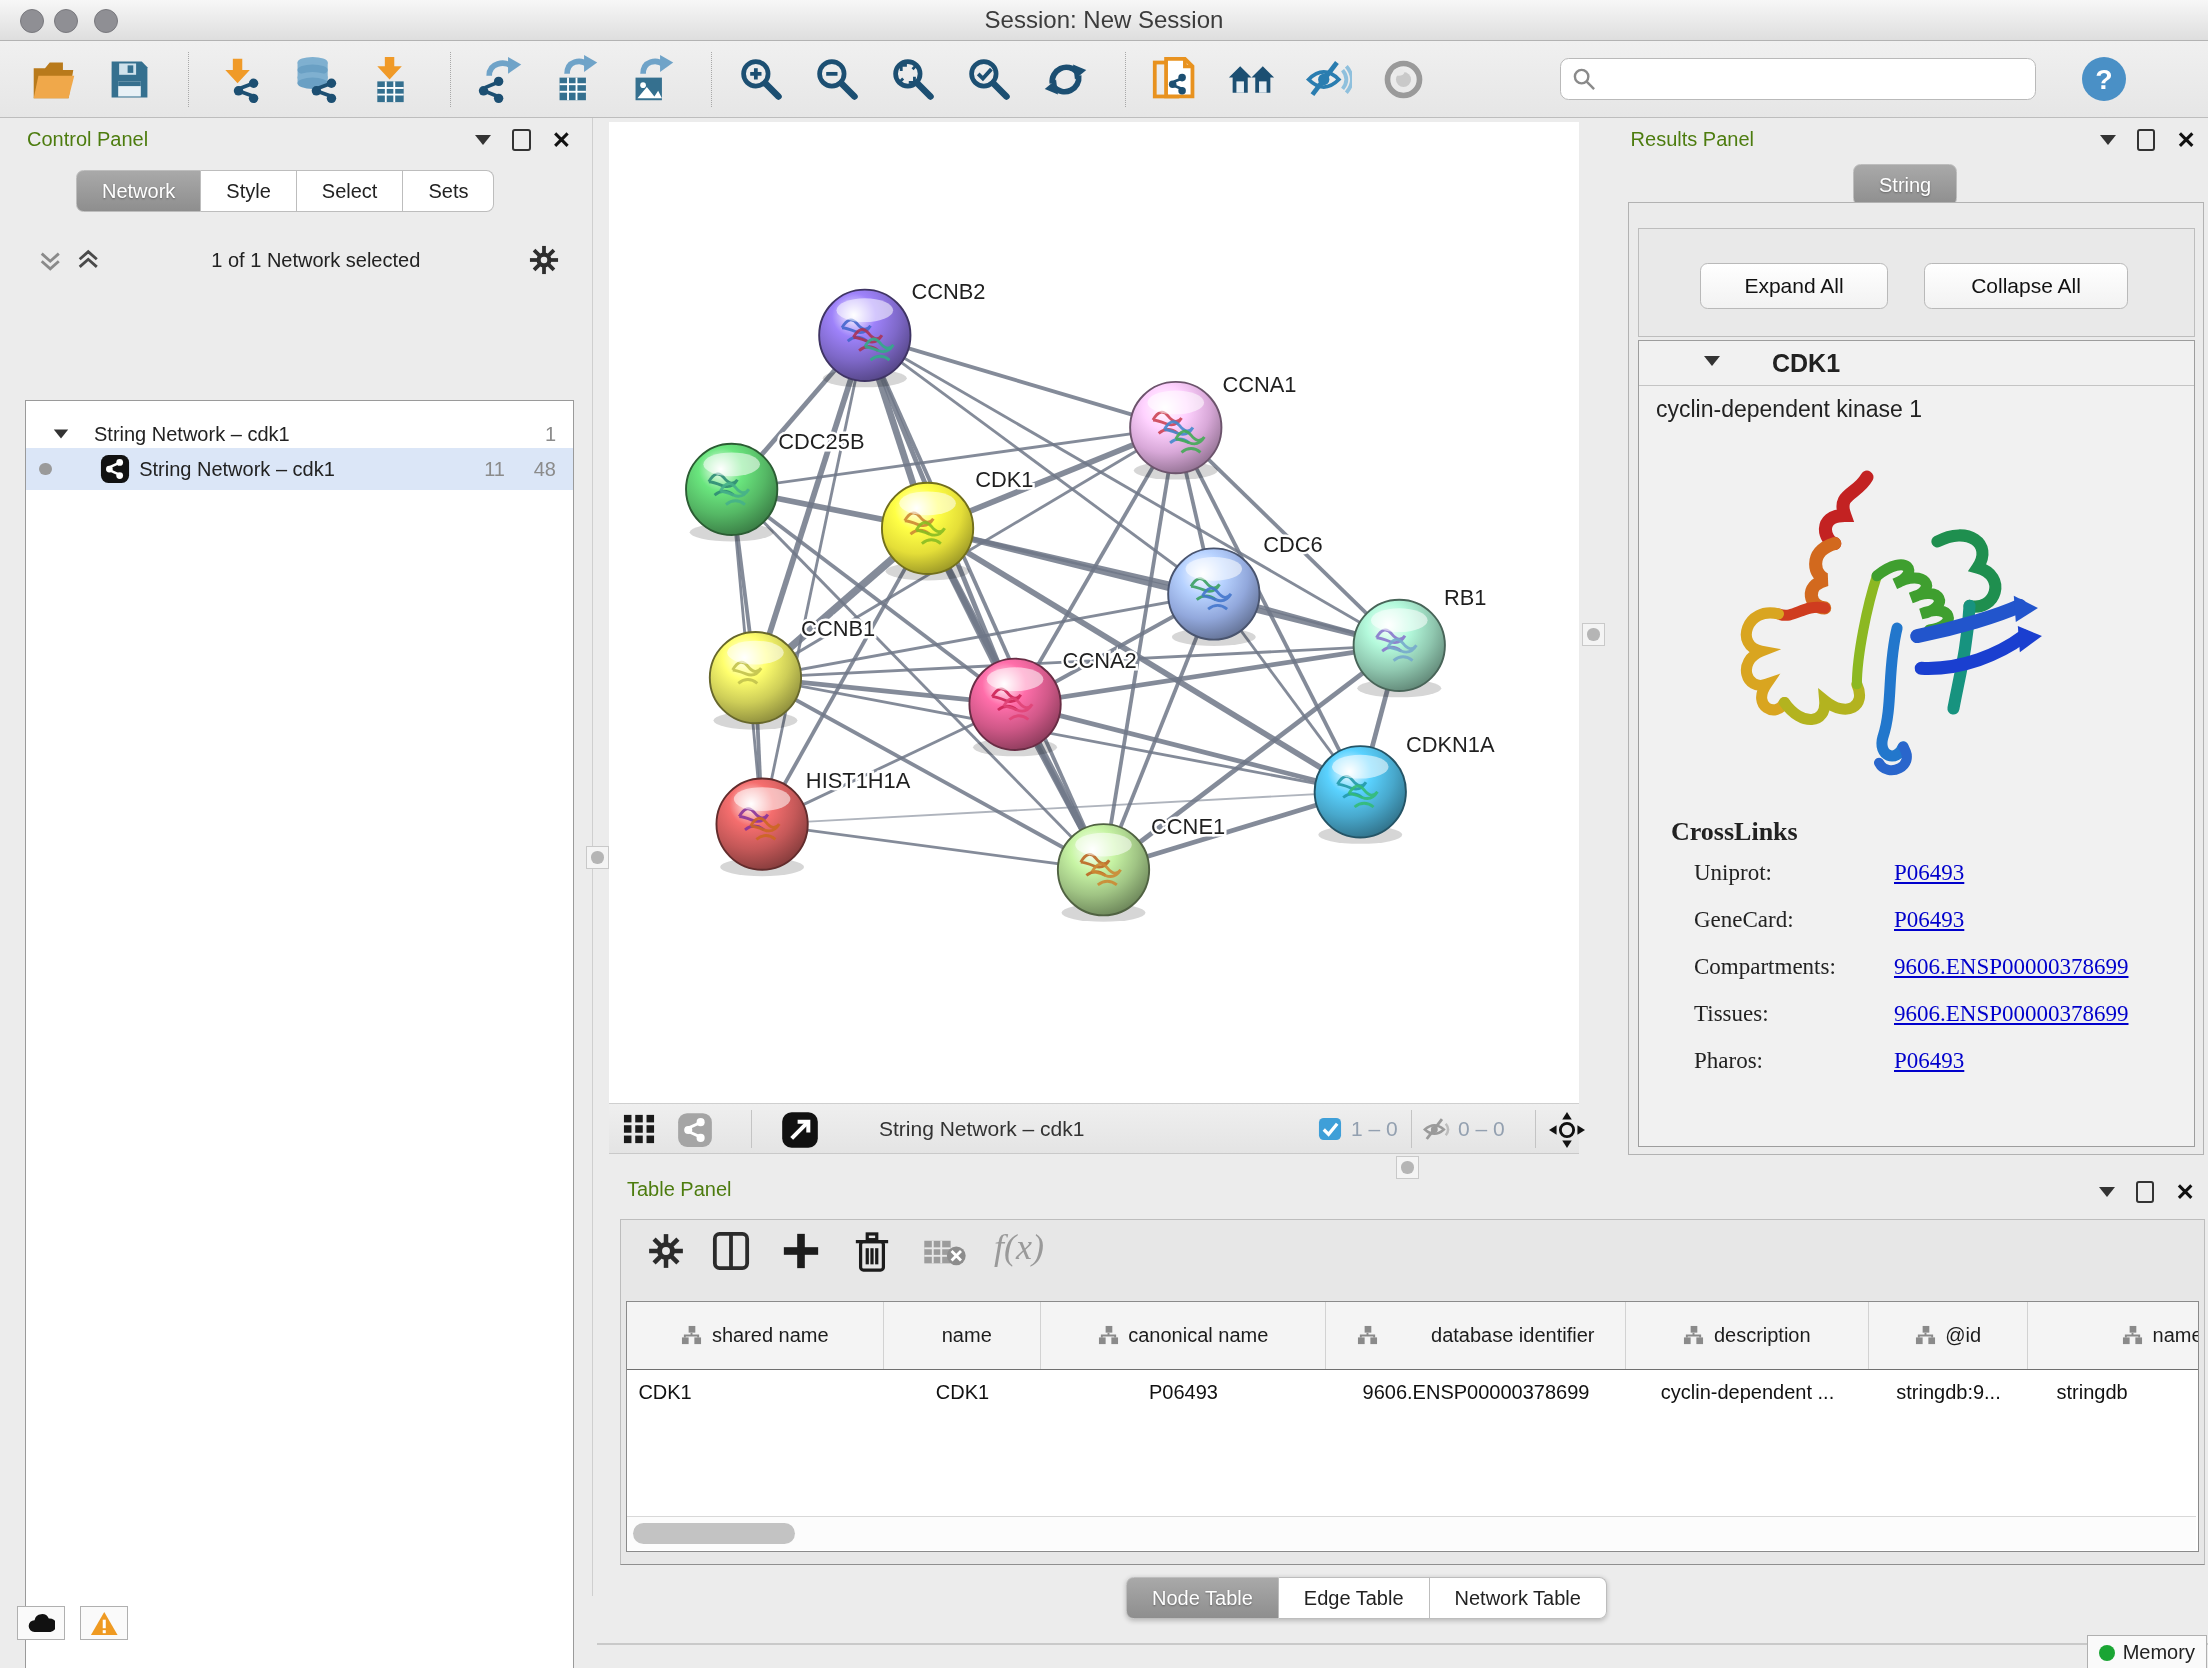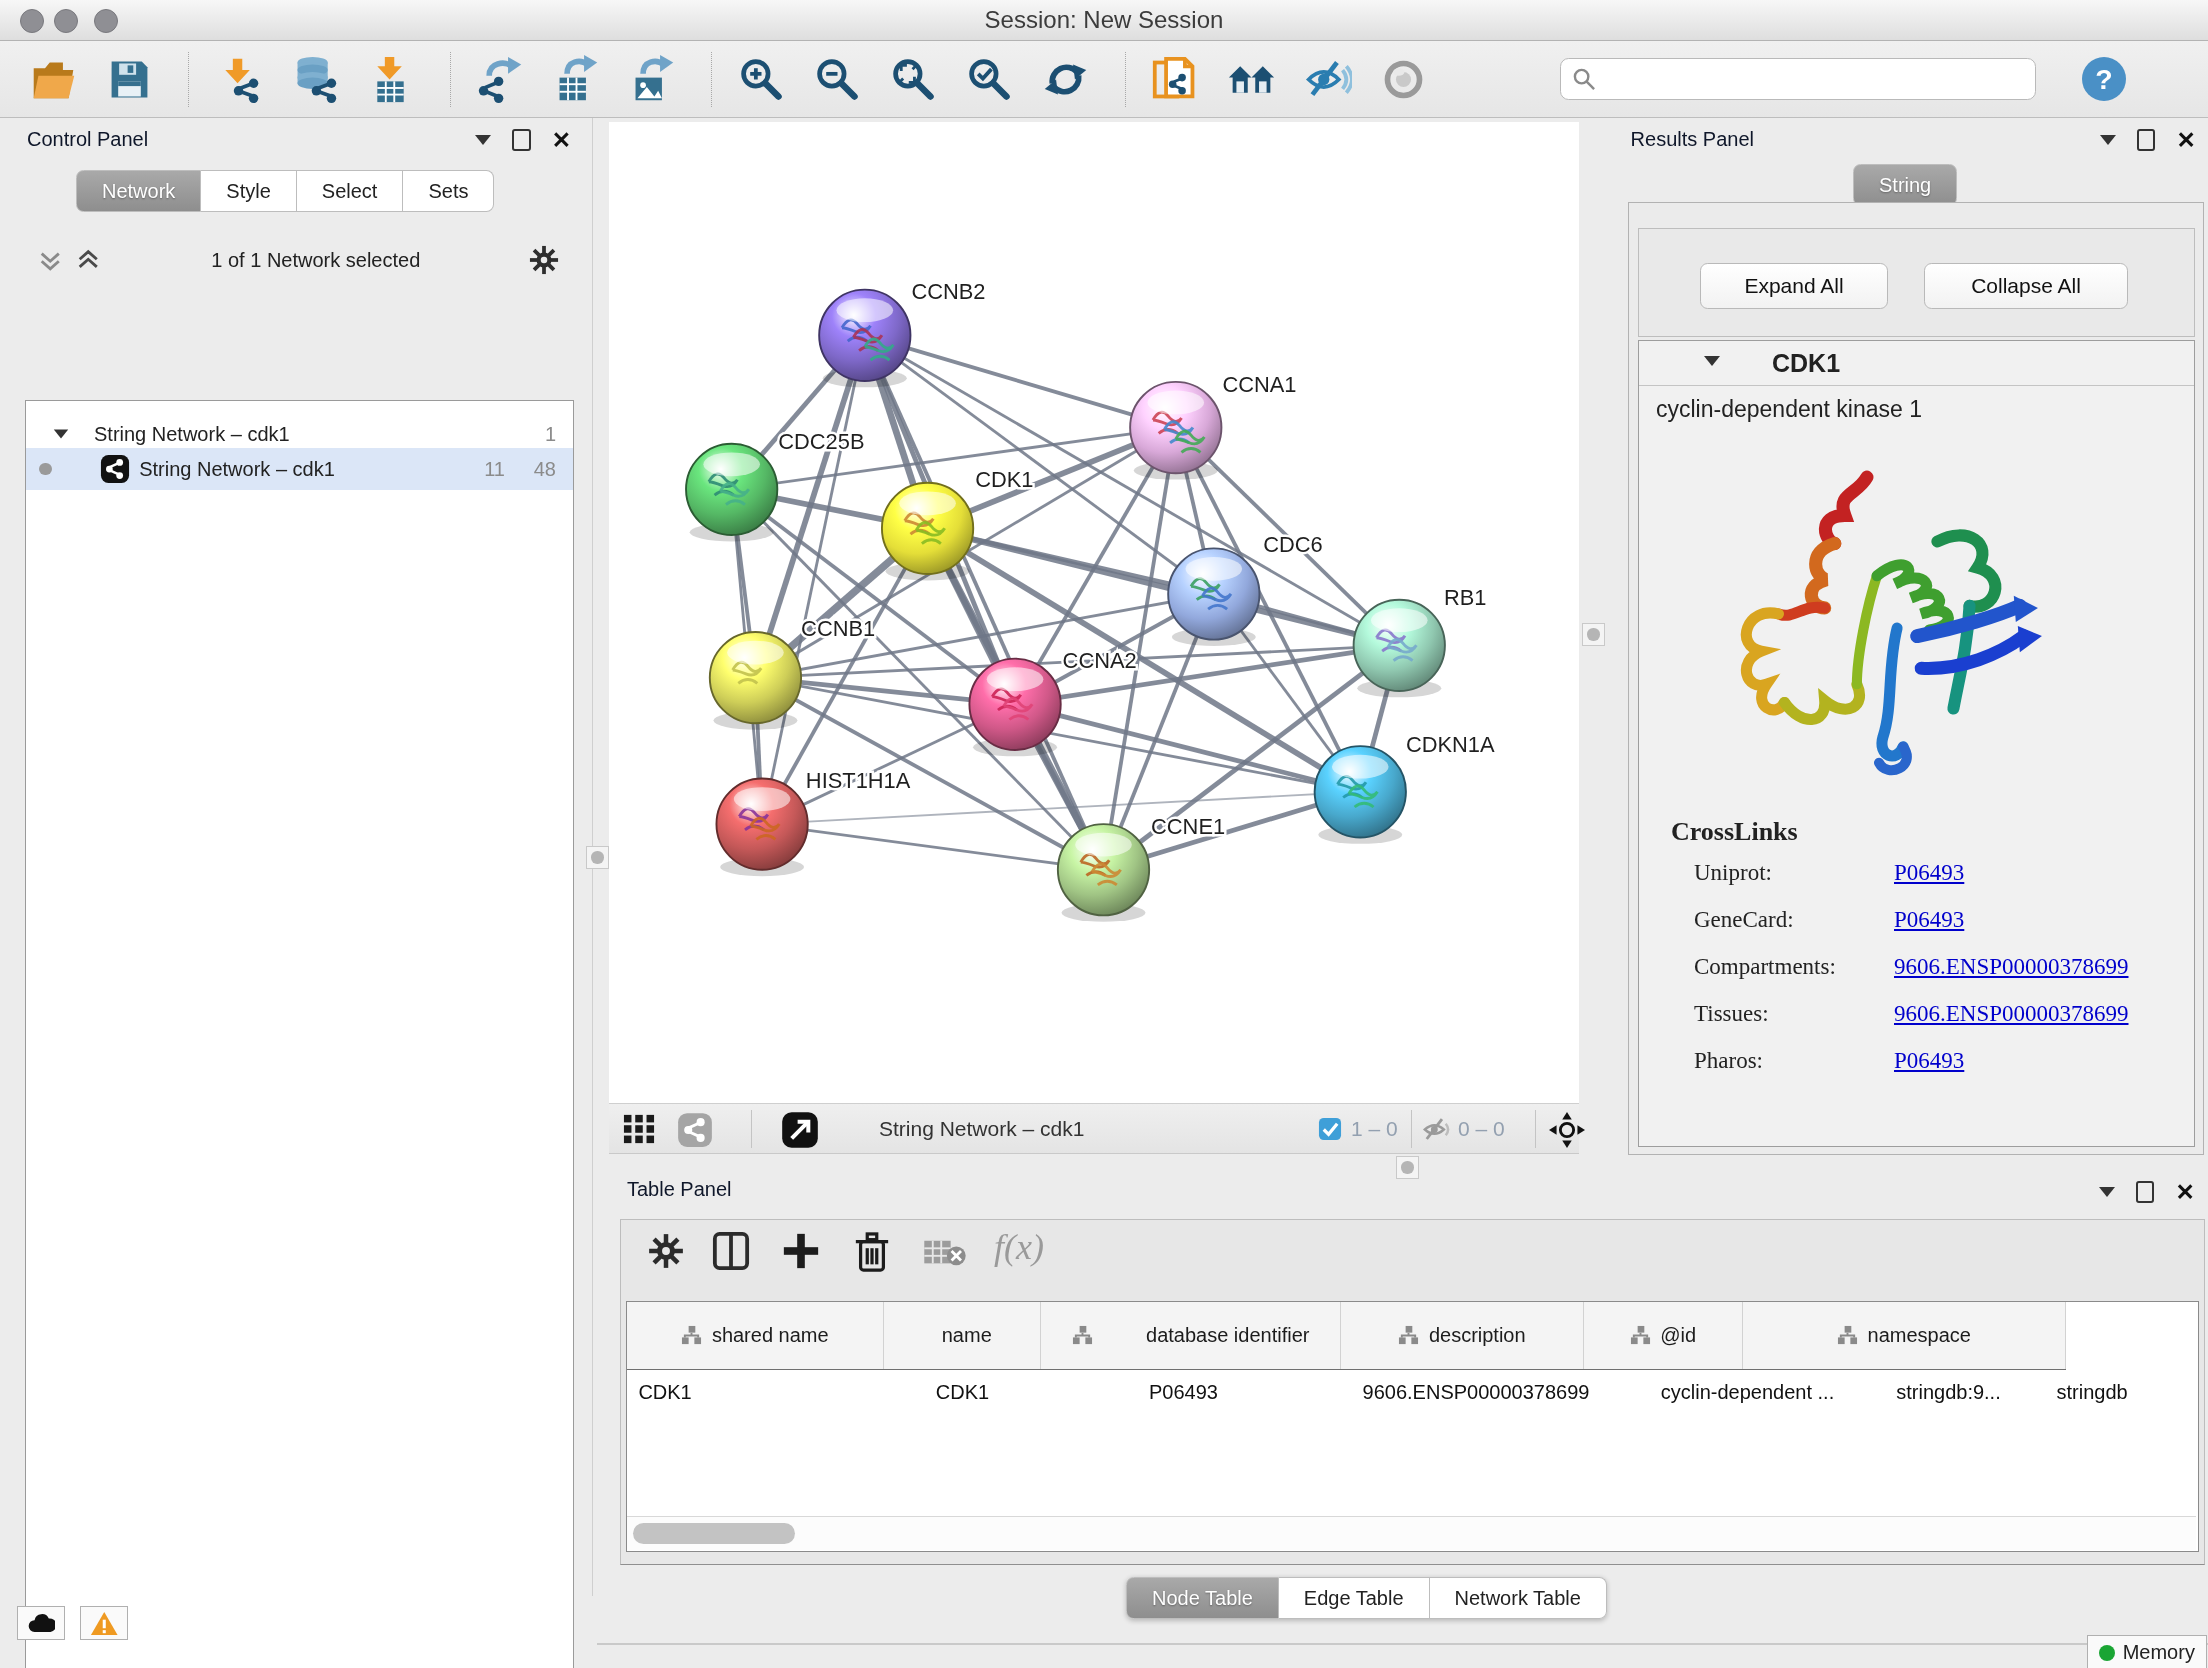--- a/index.html
+++ b/index.html
@@ -15,21 +15,21 @@
   
   .toolbar{left:0;top:41px;width:2208px;height:77px;background:linear-gradient(#f0f0f0,#e6e6e6);
     border-bottom:1px solid #bdbdbd;display:flex;align-items:center;padding-left:28.5px;box-sizing:border-box;}
   .tbi{width:49px;height:49px;margin-right:27px;flex:0 0 auto;}
   .tbsep{width:0;height:55px;border-left:1.9px dotted #a8a8a8;margin:0 25px 0 7.6px;flex:0 0 auto;}
   .searchbox{width:476px;height:42px;background:#fff;border:1px solid #b9b9b9;border-radius:8.6px;
     display:flex;align-items:center;padding-left:11.4px;box-sizing:border-box;margin-left:105px;}
   .helpbtn{width:44px;height:44px;border-radius:50%;background:#4a90c6;color:#fff;font-weight:bold;
     font-size:28.5px;text-align:center;line-height:44px;margin-left:46px;}
   
-  .panel-title{font-size:20px;color:#0f172a;}
+  .panel-title{font-size:20px;color:#4d7c0f;}
   .panel-ctrl{display:flex;align-items:center;gap:21px;}
   .tri-down{width:0;height:0;border-left:8.6px solid transparent;border-right:8.6px solid transparent;border-top:10.5px solid #333;}
   .float-sq{width:14.3px;height:18px;border:2.4px solid #333;border-radius:2.9px;}
   .close-x{font-size:23px;font-weight:bold;color:#111;line-height:19px;}
   .tabseg{display:flex;}
   .tabseg .seg{height:40px;line-height:40px;padding:0 25px;font-size:20px;background:#fff;color:#222;
     border:1px solid #bdbdbd;border-left:none;}
   .tabseg .seg:first-child{border-left:1px solid #bdbdbd;border-radius:7.6px 0 0 7.6px;}
   .tabseg .seg:last-child{border-radius:0 7.6px 7.6px 0;}
   .tabseg .seg.sel{background:linear-gradient(#a9a9a9,#8e8e8e);color:#fff;text-shadow:0 1px 1.9px rgba(0,0,0,.35);}
@@ -706,20 +706,31 @@
             <rect x="1" y="13" width="7" height="7"></rect>
             <rect x="14" y="13" width="7" height="7"></rect>
             <path d="M11 8 v3 M4 13 v-2 h14 v2" stroke="#8a8a8a" stroke-width="2" fill="none"></path>
           </g>
         </svg>
         <span style="margin-left: 9.5px;">shared name</span>
       </div>
       <div class="th" style="width: 157px;">
         <span style="margin-left: 9.5px;">name</span>
       </div>
+      <div class="th" style="width: 285px;">
+        <svg width="21" height="21" viewBox="0 0 22 22">
+          <g fill="#8a8a8a">
+            <rect x="8" y="1" width="7" height="7"></rect>
+            <rect x="1" y="13" width="7" height="7"></rect>
+            <rect x="14" y="13" width="7" height="7"></rect>
+            <path d="M11 8 v3 M4 13 v-2 h14 v2" stroke="#8a8a8a" stroke-width="2" fill="none"></path>
+          </g>
+        </svg>
+        <span style="margin-left: 9.5px;">canonical name</span>
+      </div>
       <div class="th" style="width: 300px; gap: 44px;">
         <svg width="21" height="21" viewBox="0 0 22 22">
           <g fill="#8a8a8a">
             <rect x="8" y="1" width="7" height="7"></rect>
             <rect x="1" y="13" width="7" height="7"></rect>
             <rect x="14" y="13" width="7" height="7"></rect>
             <path d="M11 8 v3 M4 13 v-2 h14 v2" stroke="#8a8a8a" stroke-width="2" fill="none"></path>
           </g>
         </svg>
         <span style="margin-left: 9.5px;">database identifier</span>

